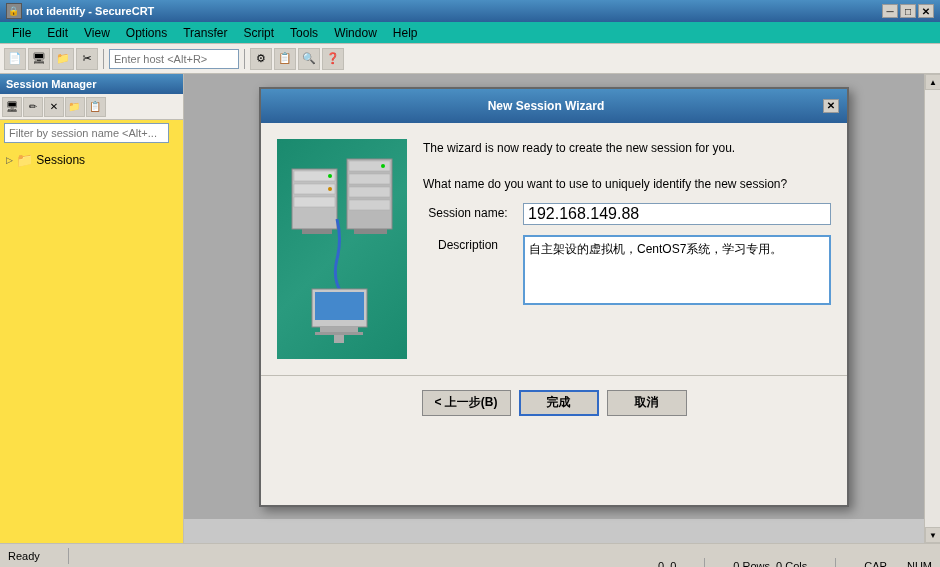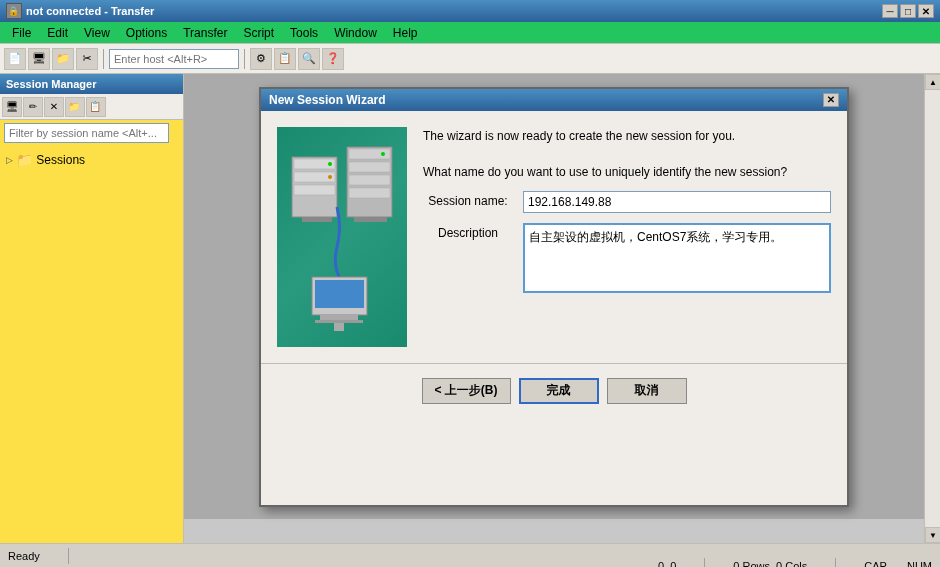--- a/index.html
+++ b/index.html
@@ -50,21 +50,21 @@
       display: flex;
       align-items: center;
       justify-content: center;
       font-size: 10px;
       cursor: pointer;
       color: #000;
     }
 
     
     .menu-bar {
-      background: #22c55e;
+      background: #14b8a6;
       height: 22px;
       display: flex;
       align-items: center;
       border-bottom: 1px solid #c0bdb5;
       padding: 0 4px;
     }
     .menu-item {
       padding: 2px 8px;
       cursor: pointer;
       font-size: 12px;
@@ -259,27 +259,28 @@
     .dialog {
       background: #f0ede8;
       border: 2px solid #666;
       box-shadow: 4px 4px 10px rgba(0,0,0,0.4);
       width: 590px;
       min-height: 420px;
       position: relative;
     }
     .dialog-titlebar {
       background: linear-gradient(to bottom, #4a8ec2 0%, #2b6098 100%);
-      height: 22px;
+      height: 34px;
       display: flex;
       align-items: center;
       padding: 0 8px;
       color: white;
       font-size: 12px;
       font-weight: bold;
+      text-align: center;
     }
     .dialog-title-text { flex: 1; }
     .dialog-close-btn {
       width: 16px;
       height: 14px;
       background: #d4d0c8;
       border: 1px solid #999;
       display: flex;
       align-items: center;
       justify-content: center;
@@ -339,21 +340,21 @@
       padding-top: 3px;
       text-align: center;
       flex-shrink: 0;
     }
     .form-input {
       flex: 1;
       height: 22px;
       border: 1px solid #7f9db9;
       background: white;
       padding: 0 4px;
-      font-size: 12px;
+      font-size: 16px;
     }
     .form-textarea {
       flex: 1;
       height: 70px;
       border: 2px solid #5b9bd5;
       background: white;
       padding: 4px;
       font-size: 12px;
       resize: none;
       font-family: inherit;
@@ -392,21 +393,21 @@
     .server-illustration {
       width: 120px;
       height: 200px;
     }
   </style>
 </head>
 <body>
 
 <div class="title-bar">
   <div class="title-bar-icon">🔒</div>
-  <div class="title-bar-title">not connected - Transfer</div>
+  <div class="title-bar-title">not identify - SecureCRT</div>
   <div class="title-bar-controls">
     <div class="title-bar-btn">─</div>
     <div class="title-bar-btn">□</div>
     <div class="title-bar-btn">✕</div>
   </div>
 </div>
 
 <div class="menu-bar">
   <div class="menu-item">File</div>
   <div class="menu-item">Edit</div>

